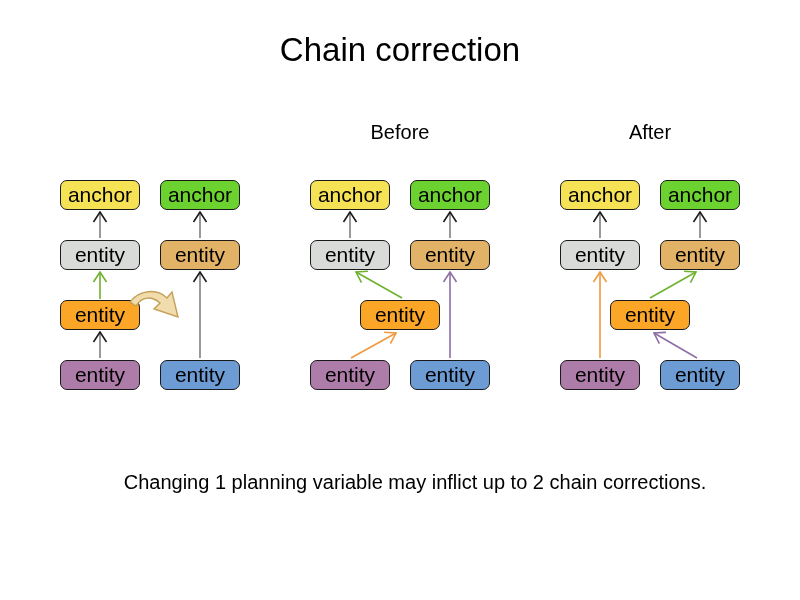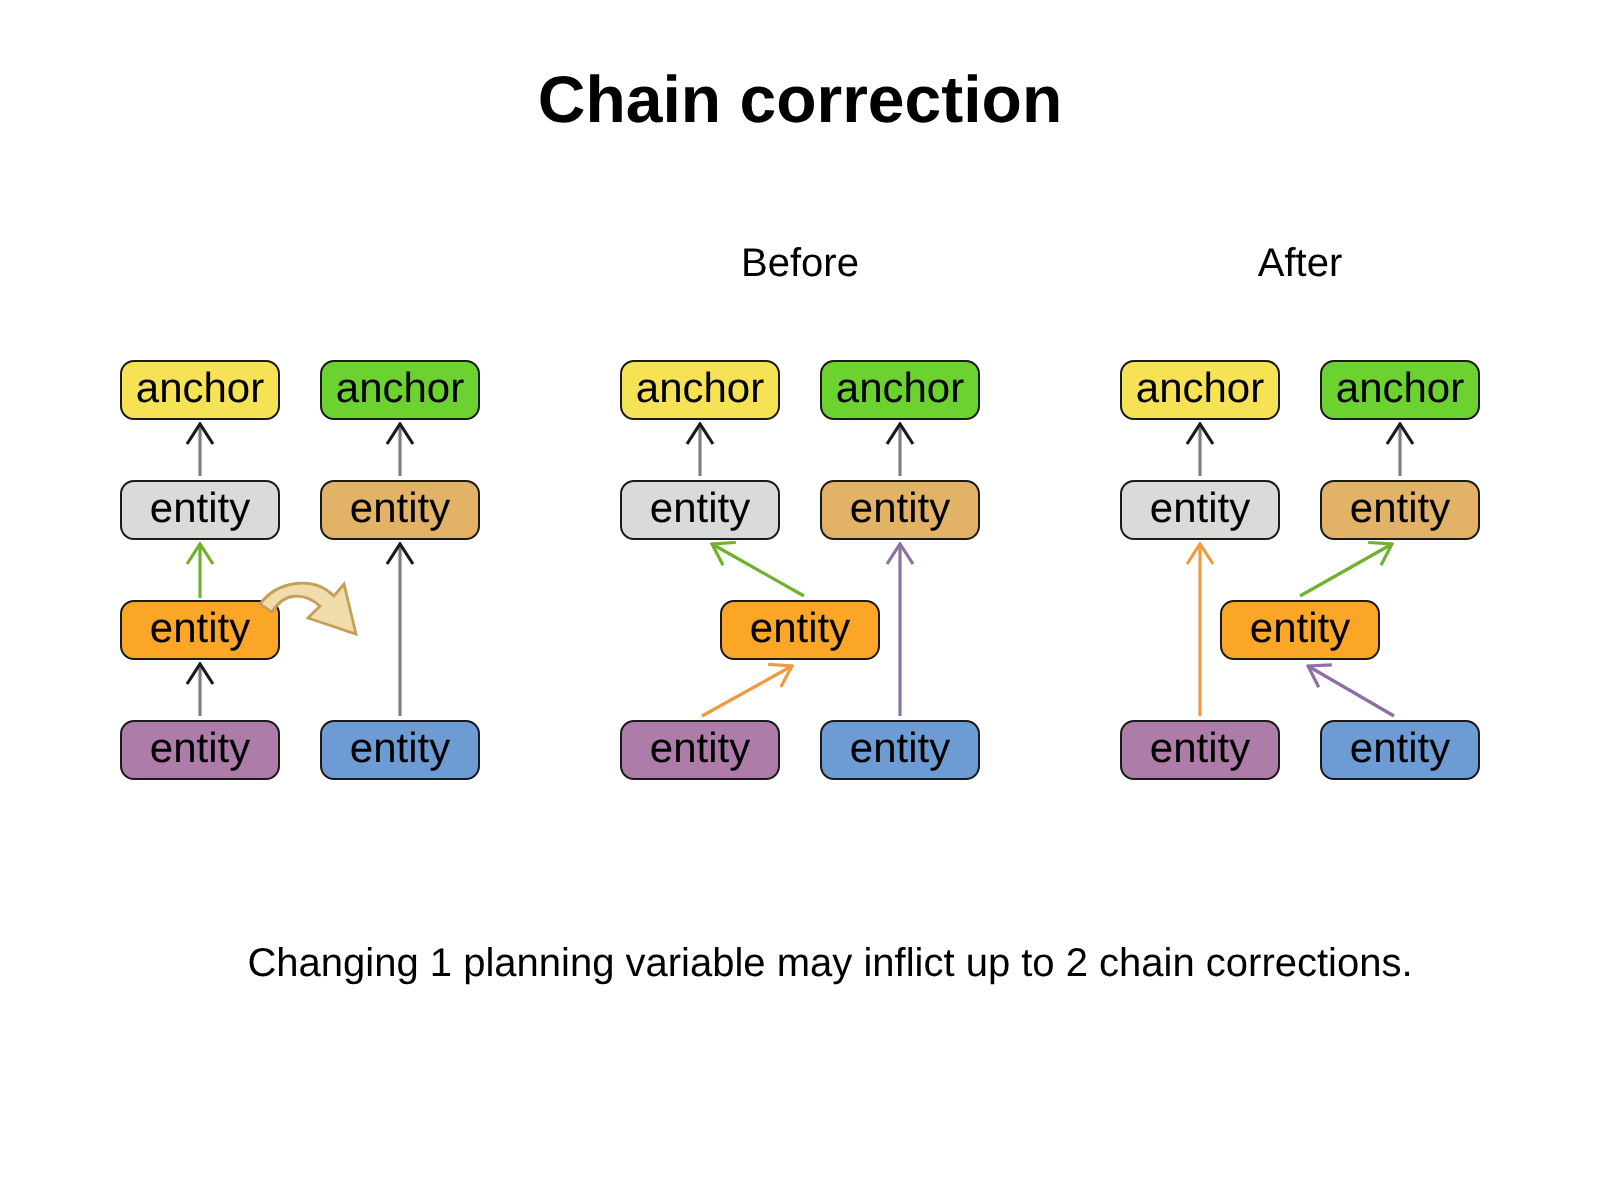--- a/index.html
+++ b/index.html
@@ -21,21 +21,21 @@
     --move-arrow-stroke:#c59f56;
   }
   html,body{margin:0;padding:0;}
   body{font-family:"Liberation Sans", sans-serif; background:#ffffff;}
   .canvas{
     position:relative; width:800px; height:600px; background:#ffffff;
     overflow:hidden; color:var(--text-color);
   }
   .title{
     position:absolute; top:31px; left:0; width:800px;
-    text-align:center; font-size:33px; color:#000;font-weight:bold;
+    text-align:center; font-size:33px; color:#000;
   }
   .group-label{
     position:absolute; top:121px; width:180px;
     text-align:center; font-size:20px; color:#000;
   }
   .label-before{left:310px;}
   .label-after{left:560px;}
   .node{
     position:absolute; width:80px; height:30px; box-sizing:border-box;
     border:1.7px solid var(--node-border); border-radius:7px;

